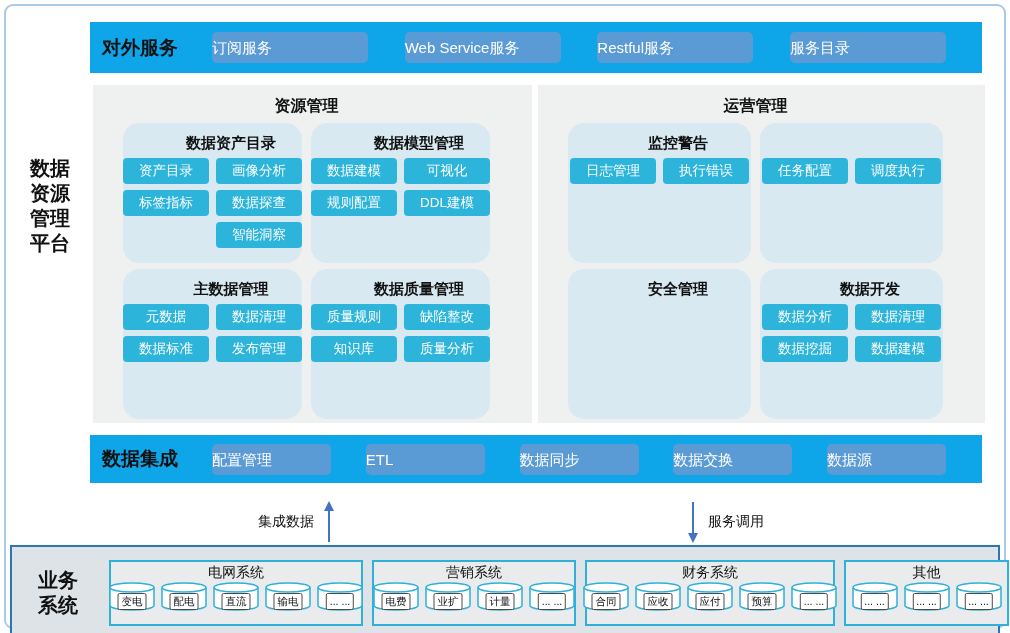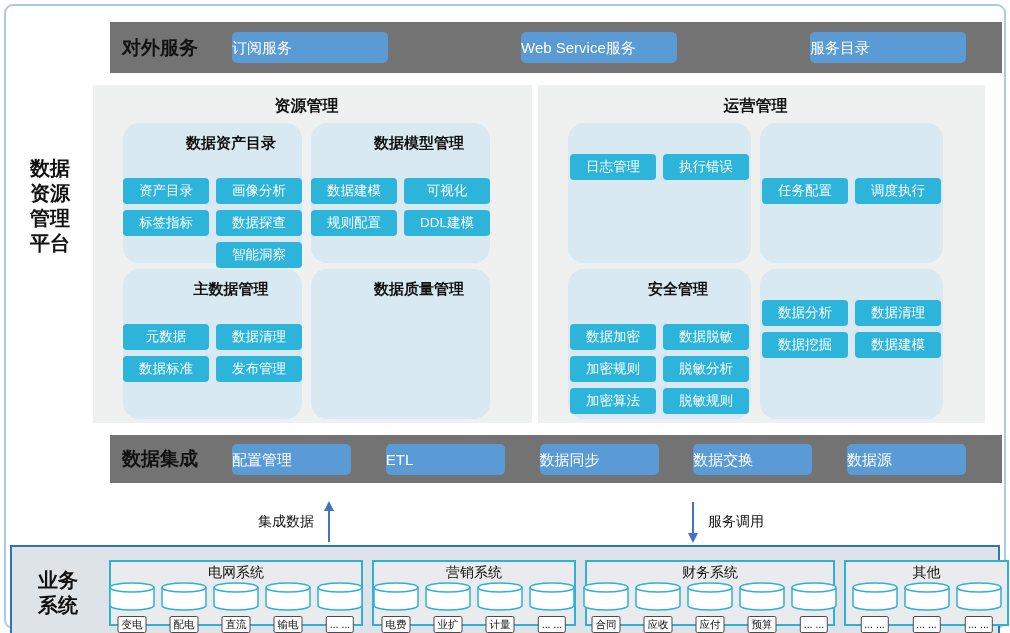--- a/index.html
+++ b/index.html
@@ -20,22 +20,22 @@
     pointer-events:none;
   }
   
   .platform-label{
     position:absolute;left:20px;top:156px;width:60px;
     font-size:20px;font-weight:bold;color:#111;
     line-height:25px;text-align:center;
   }
   
   .hbar{
-    position:absolute;left:110px;width:892px;
-    background:#737373;
+    position:absolute;left:90px;width:892px;
+    background:#0ea5e9;
     display:flex;align-items:center;
     padding:0 36px 0 12px;box-sizing:border-box;
   }
   .hbar-label{
     font-size:19px;font-weight:bold;color:#111;
     white-space:nowrap;margin-right:34px;
   }
   .bar-external{top:22px;height:51px;}
   .bar-integration{top:435px;height:48px;}
   .bar-buttons{flex:1;display:flex;justify-content:space-between;align-items:center;}
@@ -70,21 +70,21 @@
   .subpanel{
     background:#d8e9f1;
     border-radius:16px;
     padding-top:8px;
     box-sizing:border-box;
   }
   .subpanel-title{
     text-align:center;font-size:15px;font-weight:bold;color:#111;
     height:24px;line-height:24px;margin-left:37px;
   }
-  .btn-rows{display:flex;flex-direction:column;gap:6px;margin-top:23px;align-items:center;}
+  .btn-rows{display:flex;flex-direction:column;gap:6px;margin-top:3px;align-items:center;}
   .btn-row{display:flex;gap:7px;justify-content:center;}
   .chip-btn{
     background:#2cb4da;color:#fff;
     border-radius:4px;
     width:86px;height:26px;line-height:26px;
     text-align:center;font-size:13.5px;
     cursor:pointer;
   }
   .chip-btn:empty{visibility:hidden;}
   
@@ -117,21 +117,21 @@
     box-sizing:border-box;
     display:flex;flex-direction:column;align-items:center;text-align:center;
   }
   .system-title{font-size:14px;color:#111;line-height:19px;margin-top:1px;}
   .cyl-row{display:flex;gap:6px;justify-content:center;}
   .cylinder{position:relative;width:46px;height:32px;}
   .cyl-chip{
     position:absolute;top:11px;left:50%;transform:translateX(-50%);
     background:#fff;border:1px solid #4a4a4a;border-radius:2px;
     font-size:10.5px;color:#111;line-height:13px;
-    padding:1px 3px;white-space:nowrap;margin-top:23px;
+    padding:1px 3px;white-space:nowrap;
   }
   .w-grid{width:254px;}
   .w-marketing{width:204px;}
   .w-finance{width:250px;}
   .w-other{width:165px;}
 </style>
 </head>
 <body>
 
 <div class="canvas">
@@ -142,20 +142,21 @@
     <div>资源</div>
     <div>管理</div>
     <div>平台</div>
   </div>
 
   <div class="hbar bar-external">
     <div class="hbar-label">对外服务</div>
     <div class="bar-buttons">
       <div class="big-btn">订阅服务</div>
       <div class="big-btn">Web Service服务</div>
+      <div class="big-btn">Restful服务</div>
       <div class="big-btn">服务目录</div>
     </div>
   </div>
 
   <div class="panel panel-resource">
     <div class="panel-title">资源管理</div>
     <div class="subgrid">
 
       <div class="subpanel">
         <div class="subpanel-title">数据资产目录</div>
@@ -199,68 +200,64 @@
           <div class="btn-row">
             <div class="chip-btn">数据标准</div>
             <div class="chip-btn">发布管理</div>
           </div>
         </div>
       </div>
 
       <div class="subpanel">
         <div class="subpanel-title">数据质量管理</div>
         <div class="btn-rows">
+          <div class="btn-row">
+            <div class="chip-btn">质量规则</div>
+            <div class="chip-btn">缺陷整改</div>
+          </div>
+          <div class="btn-row">
+            <div class="chip-btn">知识库</div>
+            <div class="chip-btn">质量分析</div>
+          </div>
         </div>
       </div>
 
     </div>
   </div>
 
   <div class="panel panel-operation">
     <div class="panel-title">运营管理</div>
     <div class="subgrid">
 
       <div class="subpanel">
+        <div class="subpanel-title">监控警告</div>
         <div class="btn-rows">
           <div class="btn-row">
             <div class="chip-btn">日志管理</div>
             <div class="chip-btn">执行错误</div>
           </div>
         </div>
       </div>
 
       <div class="subpanel">
         <div class="subpanel-title"></div>
         <div class="btn-rows">
           <div class="btn-row">
             <div class="chip-btn">任务配置</div>
             <div class="chip-btn">调度执行</div>
           </div>
         </div>
       </div>
 
       <div class="subpanel">
         <div class="subpanel-title">安全管理</div>
-        <div class="btn-rows">
-          <div class="btn-row">
-            <div class="chip-btn">数据加密</div>
-            <div class="chip-btn">数据脱敏</div>
-          </div>
-          <div class="btn-row">
-            <div class="chip-btn">加密规则</div>
-            <div class="chip-btn">脱敏分析</div>
-          </div>
-          <div class="btn-row">
-            <div class="chip-btn">加密算法</div>
-            <div class="chip-btn">脱敏规则</div>
-          </div>
-        </div>
-      </div>
-
-      <div class="subpanel">
+      </div>
+
+      <div class="subpanel">
+        <div class="subpanel-title">数据开发</div>
         <div class="btn-rows">
           <div class="btn-row">
             <div class="chip-btn">数据分析</div>
             <div class="chip-btn">数据清理</div>
           </div>
           <div class="btn-row">
             <div class="chip-btn">数据挖掘</div>
             <div class="chip-btn">数据建模</div>
           </div>
         </div>

